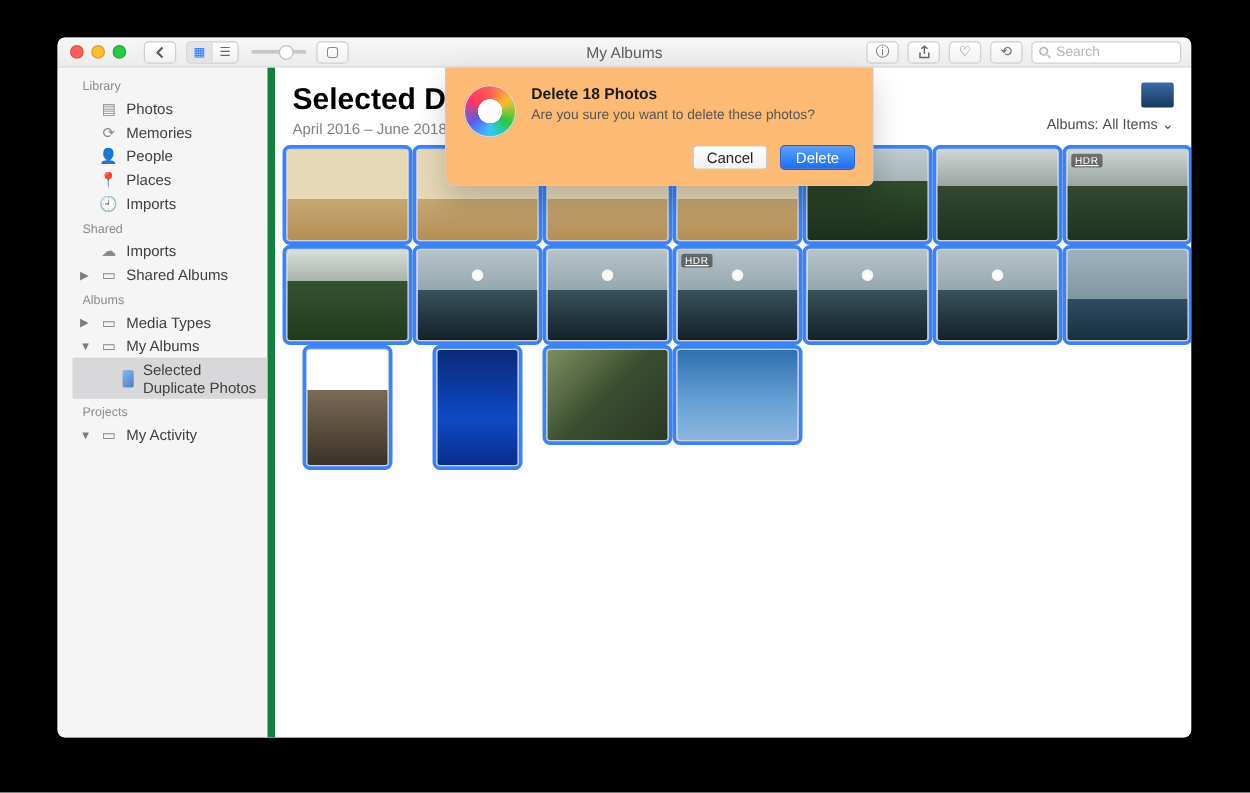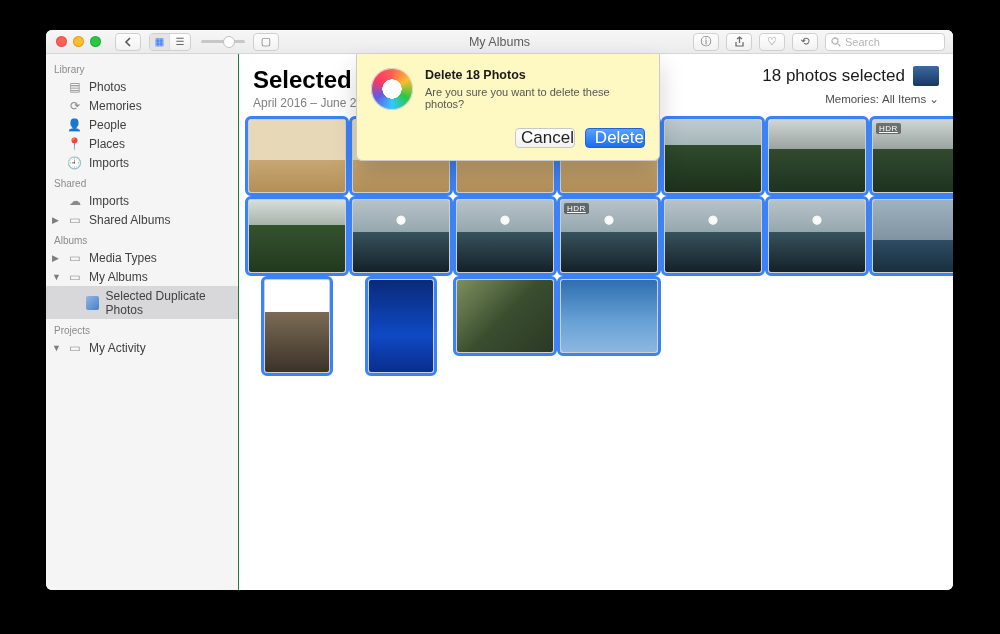--- a/index.html
+++ b/index.html
@@ -71,22 +71,22 @@
     width:120px;height:18px;border:1px solid #cfcfcf;border-radius:4px;
     background:#fff;display:flex;align-items:center;padding:0 5px;gap:4px;
     color:#b5b5b5;font-size:11px;
   }
 
   
   .body { flex:1; display:flex; min-height:0; }
 
   
   .sidebar{
-    width:193px; background:#f6f5f6; border-right:1px solid #15803d;
-    font-size:12px; color:#404040; padding-top:4px; overflow:hidden;
+    width:174px; background:#f6f5f6; border-right:6px solid #15803d;
+    font-size:12px; color:#404040; padding-top:4px; overflow:hidden;padding-left:12px;
   }
   .side-hdr{
     font-size:10px; color:#8c8c8c; padding:6px 8px 2px 8px;
   }
   .side-item{
     display:flex; align-items:center; gap:7px;
     padding:2.5px 6px 2.5px 22px; position:relative;
   }
   .side-item .disc{
     position:absolute; left:6px; top:5px; font-size:9px; color:#7d7d7d;
@@ -148,42 +148,42 @@
   .boat{background:linear-gradient(#9fb2bf 0%,#8194a2 55%,#2e4c63 55%,#18303f 100%)}
   .foliage{background:linear-gradient(#d8dedb 0%,#a7b2a9 35%,#35522f 35%,#213a1d 100%)}
   .hall{background:linear-gradient(#ffffff 0%,#ffffff 35%,#7b6b55 35%,#3b3228 100%)}
   .aqua{background:linear-gradient(#0a2a7a,#0e49c4 60%,#0a2d8d)}
   .pier{background:linear-gradient(135deg,#7d8f5f 0%,#3a4e2f 50%,#2a3825 100%)}
   .sky{background:linear-gradient(#2f6fb0,#6aa3d6 60%,#8cb7df)}
 
   
   .sheet{
     position:absolute; top:24px; left:310px;
-    width:304px; background:#fef9c3;
+    width:343px; background:#fdba74;
     border:1px solid #cbcbcb; border-top:none;
     border-radius:0 0 6px 6px;
     box-shadow:0 12px 24px rgba(0,0,0,.18);
     padding:14px 14px 12px 14px;
     display:flex; gap:12px;
   }
   .app-icon{
     width:42px;height:42px;border-radius:50%;
     background:
       radial-gradient(circle at 50% 50%, #fff 0 32%, transparent 33%),
       conic-gradient(#ff5f57,#febc2e,#28c840,#34c8ff,#5e5ce6,#ff375f,#ff5f57);
     box-shadow: inset 0 0 0 1px #d7d7d7;
     flex-shrink:0;
   }
   .sheet-body{flex:1}
   .sheet-title{font-size:12.5px;font-weight:700;color:#1a1a1a}
   .sheet-msg{font-size:11px;color:#555;margin-top:4px}
   .sheet-btns{display:flex;justify-content:flex-end;gap:10px;margin-top:18px}
   .btn{
-    min-width:60px;height:20px;border-radius:4px;font-size:17px;
-    display:flex;align-items:center;justify-content:flex-end;
+    min-width:60px;height:20px;border-radius:4px;font-size:12px;
+    display:flex;align-items:center;justify-content:center;
     border:1px solid #c8c8c8;background:linear-gradient(#ffffff,#f1f1f1);color:#222;
   }
   .btn.primary{
     border:1px solid #1f63d6;
     background:linear-gradient(#5aa0ff,#1b6df2);
     color:#fff;
   }
 
   svg{display:block}
 </style>
@@ -305,25 +305,24 @@
     </div>
 
     <div class="main">
       <div class="main-head">
         <div>
           <div class="album-title">Selected Duplicate Photos</div>
           <div class="date-range">April 2016 – June 2018</div>
         </div>
         <div class="head-right">
           <div class="sel-count">
-            <span>18 photos selected</span>
             <span class="mini"></span>
           </div>
           <div class="showing">
-            <span>Memories:</span>
+            <span>Albums:</span>
             <b>All Items</b>
             <span>⌄</span>
           </div>
         </div>
       </div>
 
       <div class="grid-wrap">
         <div class="grid" id="photo-grid">
             <div class="ph sel">
               <div class="img beach"></div>

